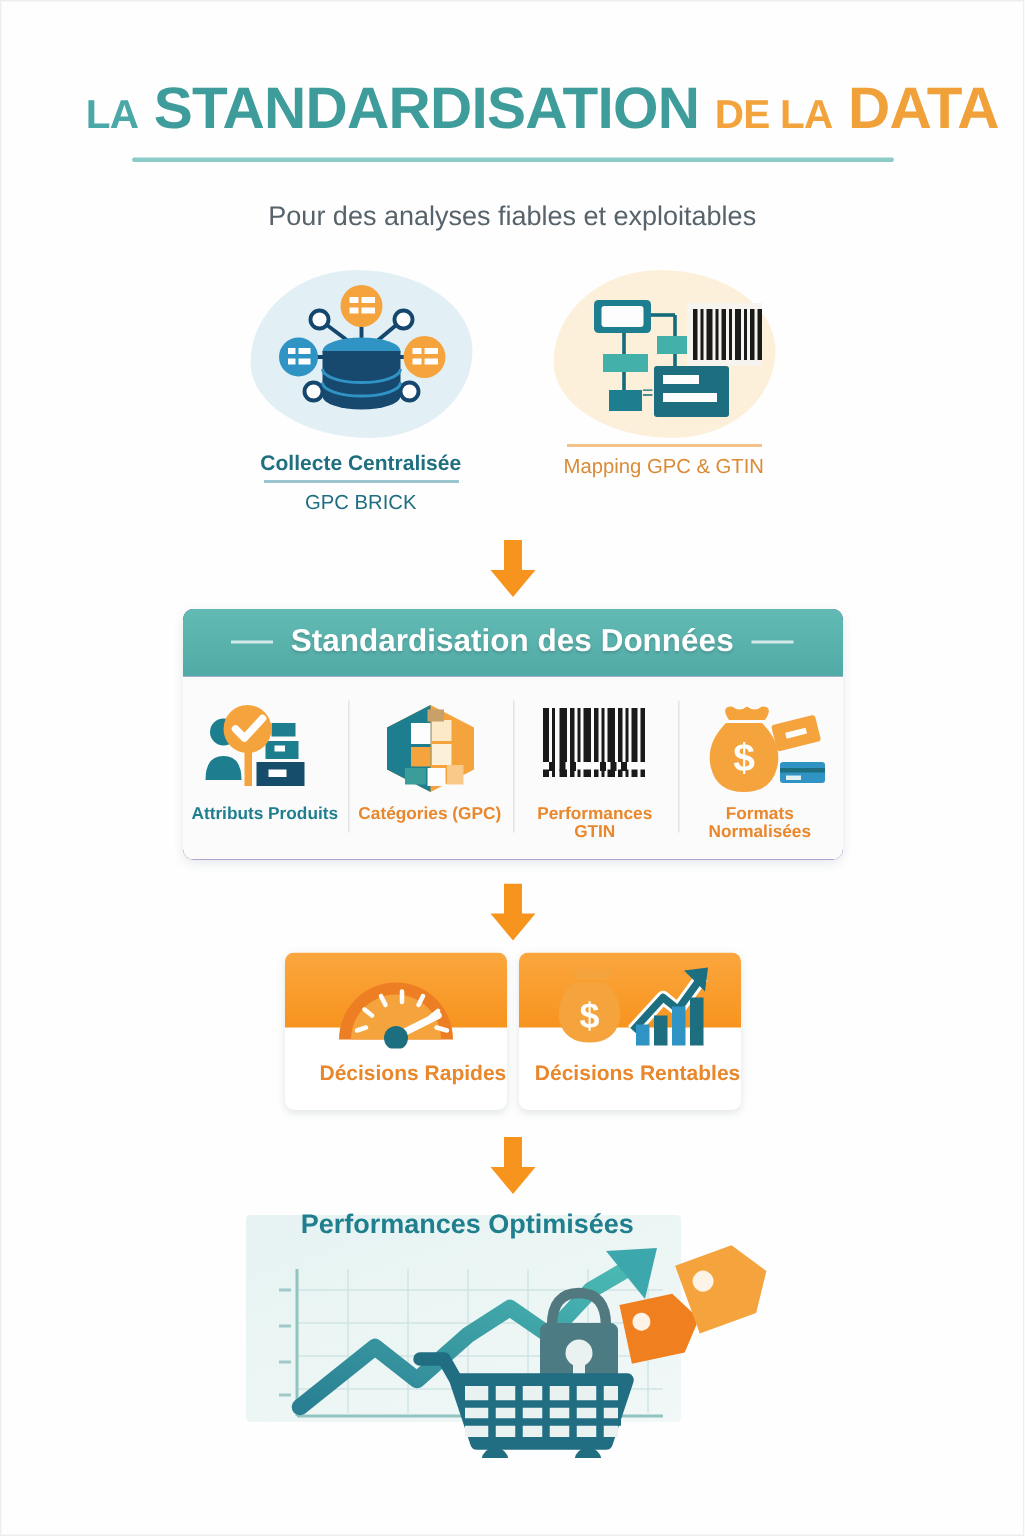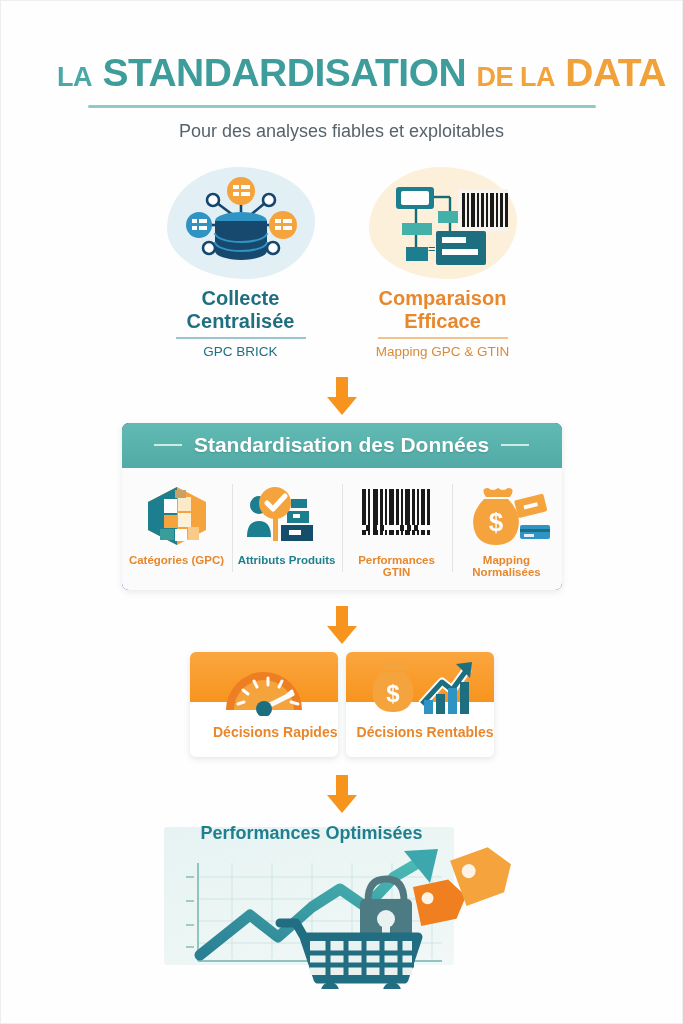--- a/index.html
+++ b/index.html
@@ -25,42 +25,42 @@
   .t-sm{font-size:27px;}
   .t-teal{color:#4aa8a6;}
   .t-teal-d{color:#3e9d9b;}
   .t-orange{color:#f2a33c;}
   .t-orange-d{color:#f0a13a;}
   .title-rule{
     width:508px;height:3px;margin:13px auto 0;
     background:#8ccbc8;border-radius:2px;
   }
   .subtitle{
-    margin-top:13px;font-size:18px;color:#57636b;
+    margin-top:26px;font-size:18px;color:#57636b;
   }
 
   
   .top-row{
     display:flex;justify-content:center;gap:22px;
     margin-top:25px;
   }
   .top-card{width:180px;text-align:center;}
   .blob{
     width:148px;height:112px;margin:0 auto;
     position:relative;display:flex;align-items:center;justify-content:center;
   }
   .blob-bg{
     position:absolute;inset:0;
     border-radius:48% 52% 46% 54% / 55% 48% 52% 45%;
   }
   .blob-blue .blob-bg{background:#e2f0f5;}
   .blob-cream .blob-bg{background:#fdf0da;}
   .blob svg{position:relative;z-index:2;}
   .card-title{
-    margin-top:8px;font-size:20px;font-weight:bold;
+    margin-top:8px;font-size:14px;font-weight:bold;
   }
   .card-title.teal{color:#1f6f80;}
   .card-title.orange{color:#e8872b;}
   .card-rule{
     width:130px;height:1.6px;margin:4px auto 5px;
   }
   .card-rule.teal{background:#9cc6cf;}
   .card-rule.orange{background:#f3c28a;}
   .card-sub{font-size:13.5px;font-weight:normal;}
   .card-sub.teal{color:#1f6f80;}
@@ -254,74 +254,73 @@
               <rect x="19" y="0" width="3" height="34"></rect>
                 <rect x="24" y="0" width="2" height="34"></rect>
               <rect x="28" y="0" width="4" height="34"></rect>
                 <rect x="34" y="0" width="2" height="34"></rect>
               <rect x="38" y="0" width="3" height="34"></rect>
                 <rect x="43" y="0" width="3" height="34"></rect>
             </g>
           </g>
         </svg>
       </div>
-      <div class="card-title orange">Comparaison Efficace</div>
       <div class="card-rule orange"></div>
       <div class="card-sub orange">Mapping GPC &amp; GTIN</div>
     </div>
   </div>
 
   <svg class="arrow" width="34" height="40" viewBox="0 0 34 40" style="margin-top:18px;">
     <polygon points="11,0 23,0 23,20 32,20 17,38 2,20 11,20" fill="#f7941e"></polygon>
   </svg>
 
   <div class="panel" style="margin-top:6px;">
     <div class="panel-head">
       <span class="dash"></span>
       <h2>Standardisation des Données</h2>
       <span class="dash"></span>
     </div>
     <div class="panel-body">
+
+      <div class="pitem">
+        <div class="ico">
+          <svg width="88" height="62" viewBox="0 0 88 62">
+            <circle cx="16" cy="20" r="9" fill="#1d7e90"></circle>
+            <path d="M4 52 q0-16 12-16 t12 16 z" fill="#1d7e90"></path>
+            <rect x="48" y="14" width="16" height="9" fill="#1d7e90"></rect>
+            <rect x="44" y="26" width="22" height="12" fill="#1d7e90"></rect>
+            <rect x="50" y="29" width="7" height="4" fill="#fff"></rect>
+            <rect x="38" y="40" width="32" height="16" fill="#164d6b"></rect>
+            <rect x="46" y="45" width="12" height="5" fill="#fff"></rect>
+            <rect x="30" y="24" width="5" height="32" fill="#f5a33c"></rect>
+            <circle cx="32" cy="18" r="16" fill="#f5a33c"></circle>
+            <path d="M24 18 l6 6 l12 -13" stroke="#fff" stroke-width="5" fill="none" stroke-linecap="round" stroke-linejoin="round"></path>
+          </svg>
+        </div>
+        <div class="lbl teal">Attributs Produits</div>
+      </div>
 
       <div class="pitem">
         <div class="ico">
           <svg width="66" height="62" viewBox="0 0 66 62">
             <polygon points="33,2 62,17 62,45 33,60 4,45 4,17" fill="#f5a33c"></polygon>
             <path d="M33,2 L4,17 L4,45 L33,60 Z" fill="#1d7e90"></path>
             <g>
               <rect x="20" y="14" width="13" height="14" fill="#fdfdfd"></rect>
               <rect x="34" y="12" width="13" height="14" fill="#fce9c8"></rect>
               <rect x="20" y="30" width="13" height="13" fill="#f5a33c"></rect>
               <rect x="34" y="28" width="13" height="14" fill="#fdf0d8"></rect>
               <rect x="16" y="44" width="14" height="11" fill="#3a9d9a"></rect>
               <rect x="31" y="44" width="12" height="12" fill="#fdfdfd"></rect>
               <rect x="44" y="42" width="11" height="13" fill="#f9c987"></rect>
               <rect x="31" y="5" width="11" height="8" fill="#c8a06a"></rect>
             </g>
           </svg>
         </div>
         <div class="lbl orange">Catégories (GPC)</div>
-      </div>
-
-      <div class="pitem">
-        <div class="ico">
-          <svg width="88" height="62" viewBox="0 0 88 62">
-            <circle cx="16" cy="20" r="9" fill="#1d7e90"></circle>
-            <path d="M4 52 q0-16 12-16 t12 16 z" fill="#1d7e90"></path>
-            <rect x="48" y="14" width="16" height="9" fill="#1d7e90"></rect>
-            <rect x="44" y="26" width="22" height="12" fill="#1d7e90"></rect>
-            <rect x="50" y="29" width="7" height="4" fill="#fff"></rect>
-            <rect x="38" y="40" width="32" height="16" fill="#164d6b"></rect>
-            <rect x="46" y="45" width="12" height="5" fill="#fff"></rect>
-            <rect x="30" y="24" width="5" height="32" fill="#f5a33c"></rect>
-            <circle cx="32" cy="18" r="16" fill="#f5a33c"></circle>
-            <path d="M24 18 l6 6 l12 -13" stroke="#fff" stroke-width="5" fill="none" stroke-linecap="round" stroke-linejoin="round"></path>
-          </svg>
-        </div>
-        <div class="lbl teal">Attributs Produits</div>
       </div>
 
       <div class="pitem">
         <div class="ico">
           <svg width="74" height="58" viewBox="0 0 74 58">
             <g fill="#1a1a1a">
               <rect x="2" y="2" width="4" height="46"></rect>
                 <rect x="8" y="2" width="2" height="46"></rect>
               <rect x="13" y="2" width="5" height="46"></rect>
                 <rect x="20" y="2" width="3" height="46"></rect>
@@ -359,21 +358,21 @@
             <text x="34" y="46" font-size="26" font-weight="bold" fill="#fdfdfd" text-anchor="middle" font-family="Liberation Sans, sans-serif">$</text>
             <g transform="rotate(-14 68 22)">
               <rect x="54" y="12" width="30" height="18" rx="2" fill="#f5a33c"></rect>
               <rect x="62" y="19" width="14" height="4" fill="#fdfdfd"></rect>
             </g>
             <rect x="58" y="40" width="30" height="14" rx="2" fill="#2f93c4"></rect>
             <rect x="58" y="44" width="30" height="3" fill="#1d6f80"></rect>
             <rect x="62" y="49" width="10" height="3" fill="#e2f0f5"></rect>
           </svg>
         </div>
-        <div class="lbl orange">Mapping Normalisées</div>
+        <div class="lbl orange">Formats Normalisées</div>
       </div>
 
     </div>
   </div>
 
   <svg class="arrow" width="34" height="40" viewBox="0 0 34 40" style="margin-top:16px;">
     <polygon points="11,0 23,0 23,20 32,20 17,38 2,20 11,20" fill="#f7941e"></polygon>
   </svg>
 
   <div class="dec-row" style="margin-top:6px;">

